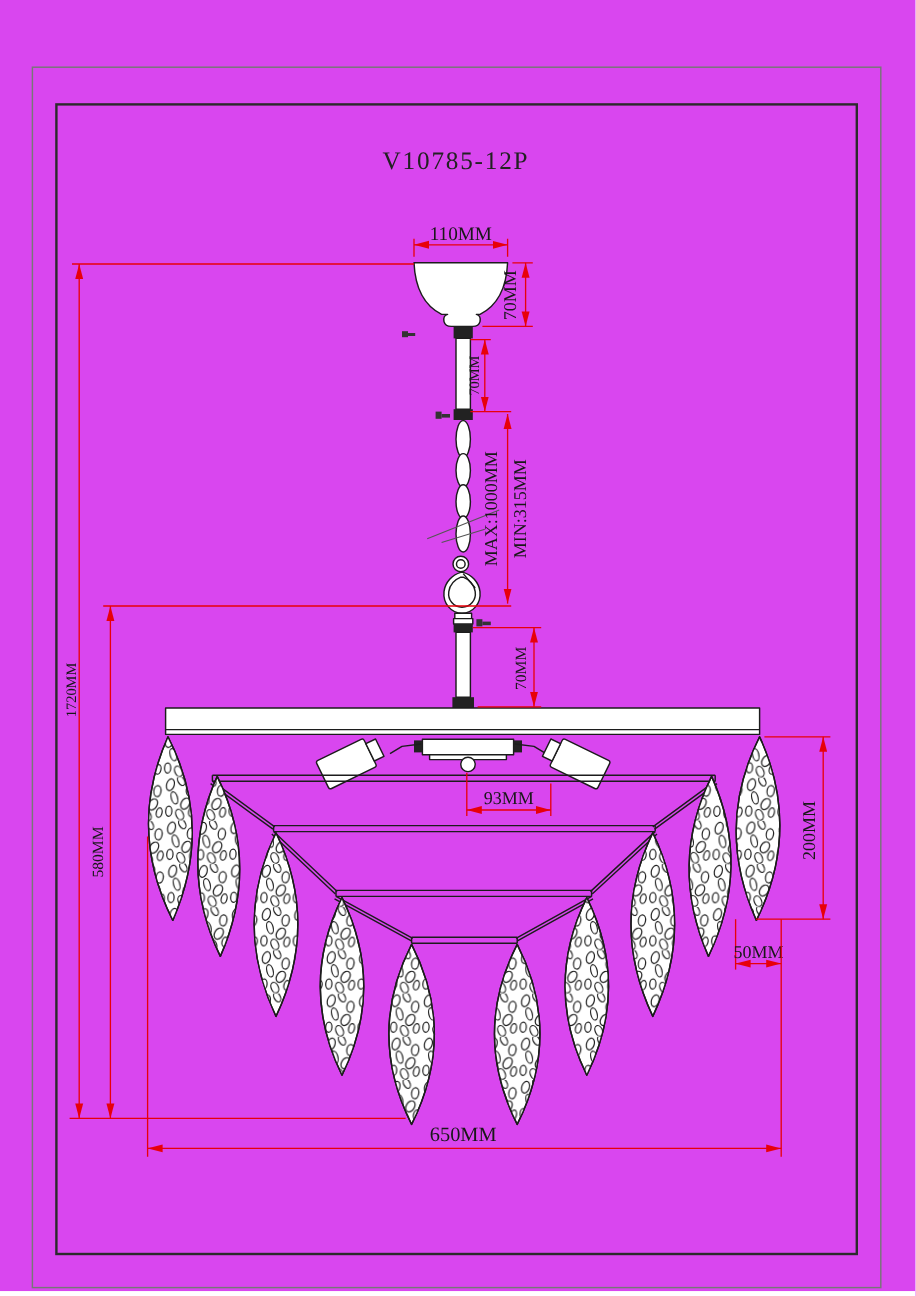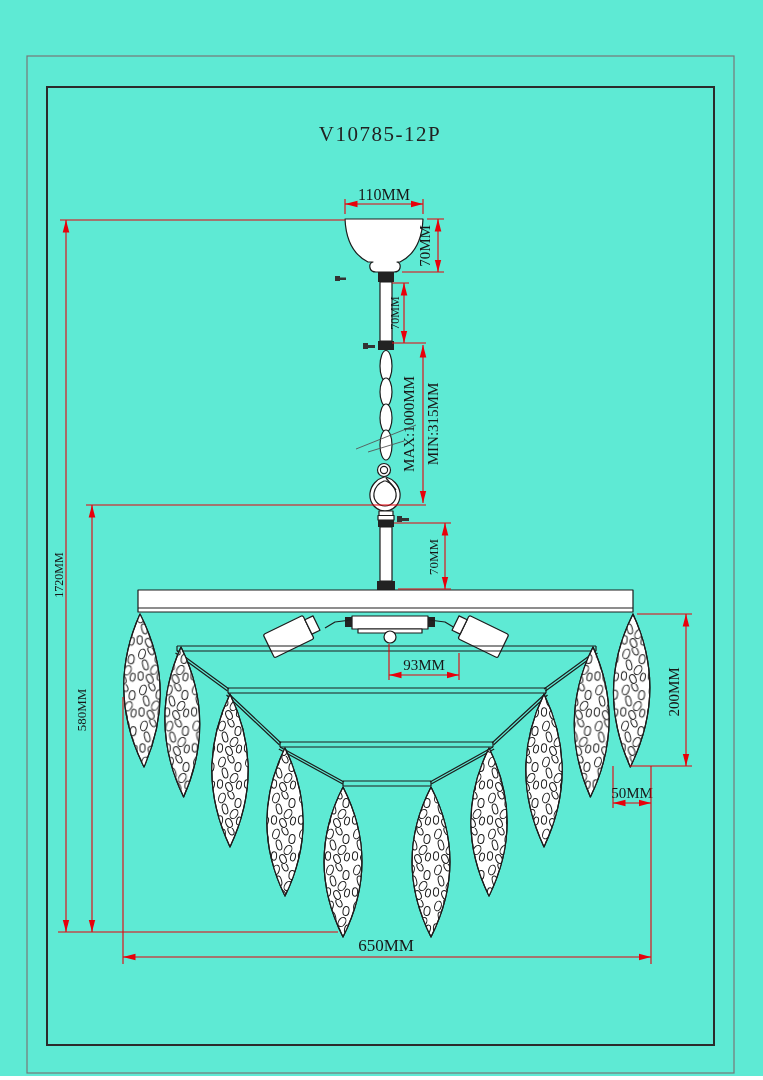--- a/index.html
+++ b/index.html
@@ -1,16 +1,16 @@
 <!DOCTYPE html>
 <html><head>
 <meta charset="utf-8">
 <style>
   html,body{margin:0;padding:0;background:#fff;}
-  .sheet{position:relative;width:763px;height:1076px;background:#5eead4;overflow:hidden;
+  .sheet{position:relative;width:763px;height:1076px;background:#d946ef;overflow:hidden;
          font-family:"Liberation Serif", serif;}
   svg{position:absolute;left:0;top:0;}
   svg text{font-family:"Liberation Serif", serif;fill:#181818;}
   .title-text{font-size:21px;letter-spacing:1.5px;fill:#222;}
   .dim-label{font-size:15px;}
 </style>
 </head>
 <body>
 
 <div class="sheet">

